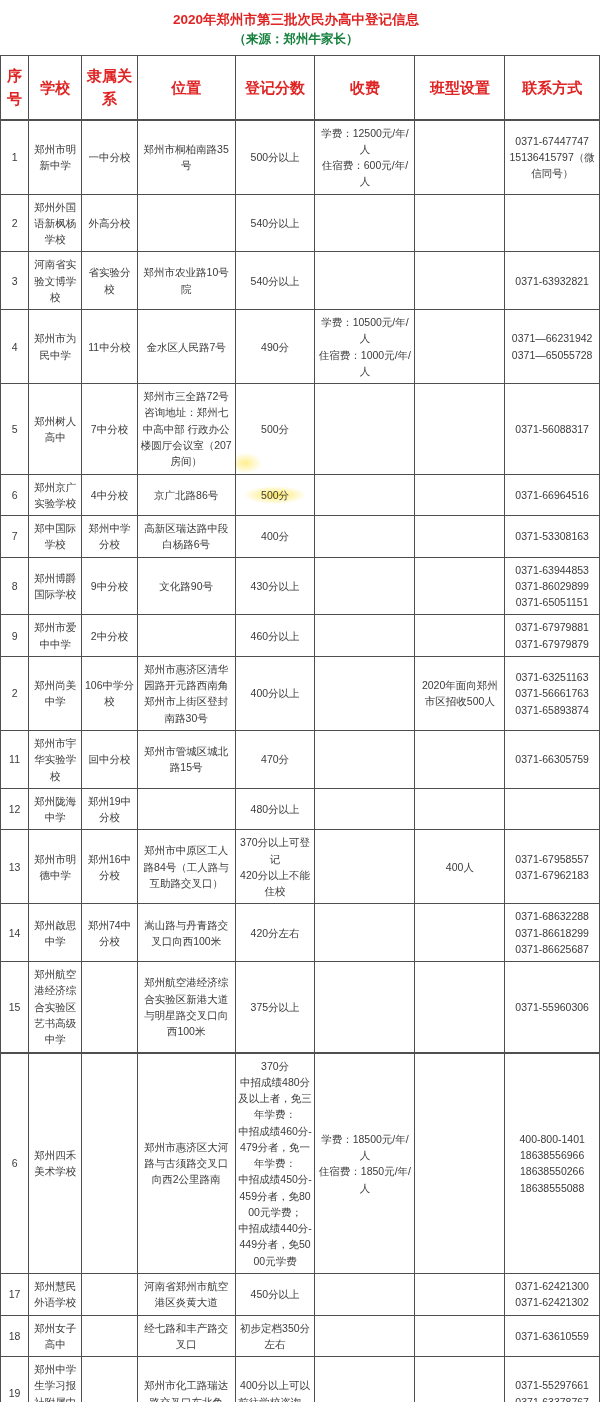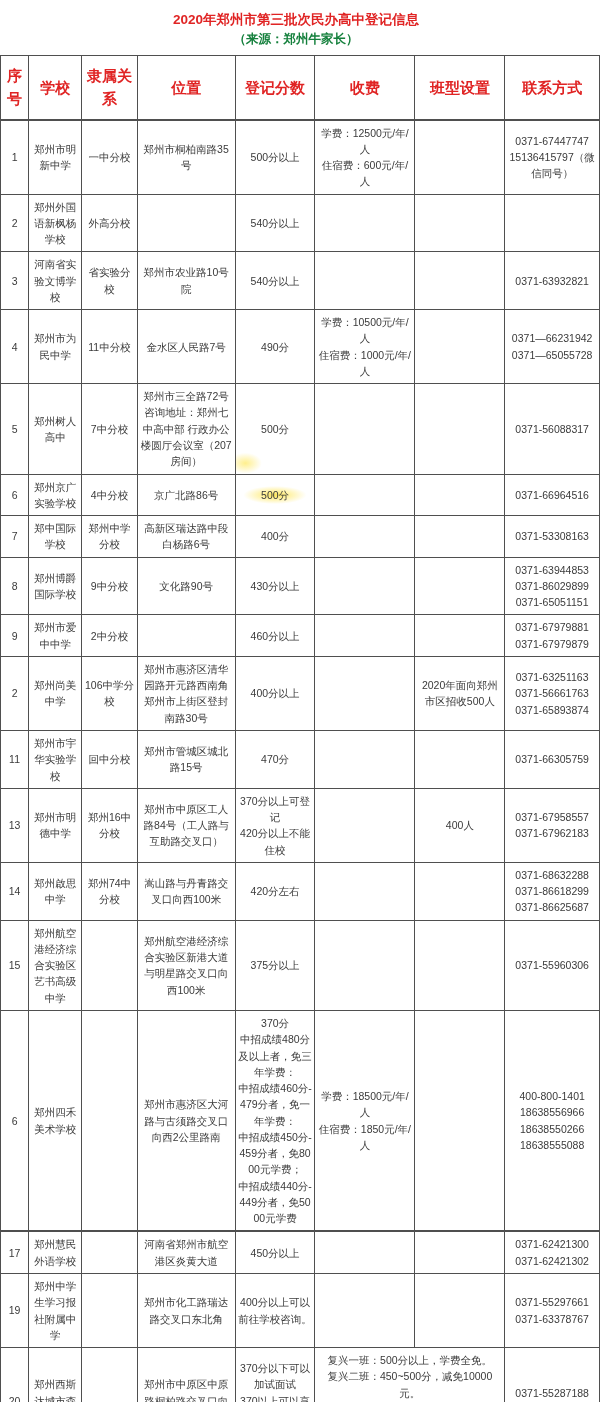--- a/index.html
+++ b/index.html
@@ -207,20 +207,30 @@
           <td class="col-no">11</td>
           <td class="col-school">郑州市宇华实验学校</td>
           <td class="col-affiliation">回中分校</td>
           <td class="col-location">郑州市管城区城北路15号</td>
           <td class="col-score">470分</td>
           <td class="col-fee"></td>
           <td class="col-classes"></td>
           <td class="col-contact">0371-66305759</td>
         </tr>
         <tr>
+          <td class="col-no">12</td>
+          <td class="col-school">郑州陇海中学</td>
+          <td class="col-affiliation">郑州19中分校</td>
+          <td class="col-location"></td>
+          <td class="col-score">480分以上</td>
+          <td class="col-fee"></td>
+          <td class="col-classes"></td>
+          <td class="col-contact"></td>
+        </tr>
+        <tr>
           <td class="col-no">13</td>
           <td class="col-school">郑州市明德中学</td>
           <td class="col-affiliation">郑州16中分校</td>
           <td class="col-location">郑州市中原区工人路84号（工人路与互助路交叉口）</td>
           <td class="col-score">370分以上可登记
 420分以上不能住校</td>
           <td class="col-fee"></td>
           <td class="col-classes">400人</td>
           <td class="col-contact">0371-67958557
 0371-67962183</td>
@@ -268,20 +278,30 @@
         <tr>
           <td class="col-no">17</td>
           <td class="col-school">郑州慧民外语学校</td>
           <td class="col-affiliation"></td>
           <td class="col-location">河南省郑州市航空港区炎黄大道</td>
           <td class="col-score">450分以上</td>
           <td class="col-fee"></td>
           <td class="col-classes"></td>
           <td class="col-contact">0371-62421300
 0371-62421302</td>
+        </tr>
+        <tr>
+          <td class="col-no">18</td>
+          <td class="col-school">郑州女子高中</td>
+          <td class="col-affiliation"></td>
+          <td class="col-location">经七路和丰产路交叉口</td>
+          <td class="col-score">初步定档350分左右</td>
+          <td class="col-fee"></td>
+          <td class="col-classes"></td>
+          <td class="col-contact">0371-63610559</td>
         </tr>
         <tr>
           <td class="col-no">19</td>
           <td class="col-school">郑州中学生学习报社附属中学</td>
           <td class="col-affiliation"></td>
           <td class="col-location">郑州市化工路瑞达路交叉口东北角</td>
           <td class="col-score">400分以上可以前往学校咨询。</td>
           <td class="col-fee"></td>
           <td class="col-classes"></td>
           <td class="col-contact">0371-55297661

